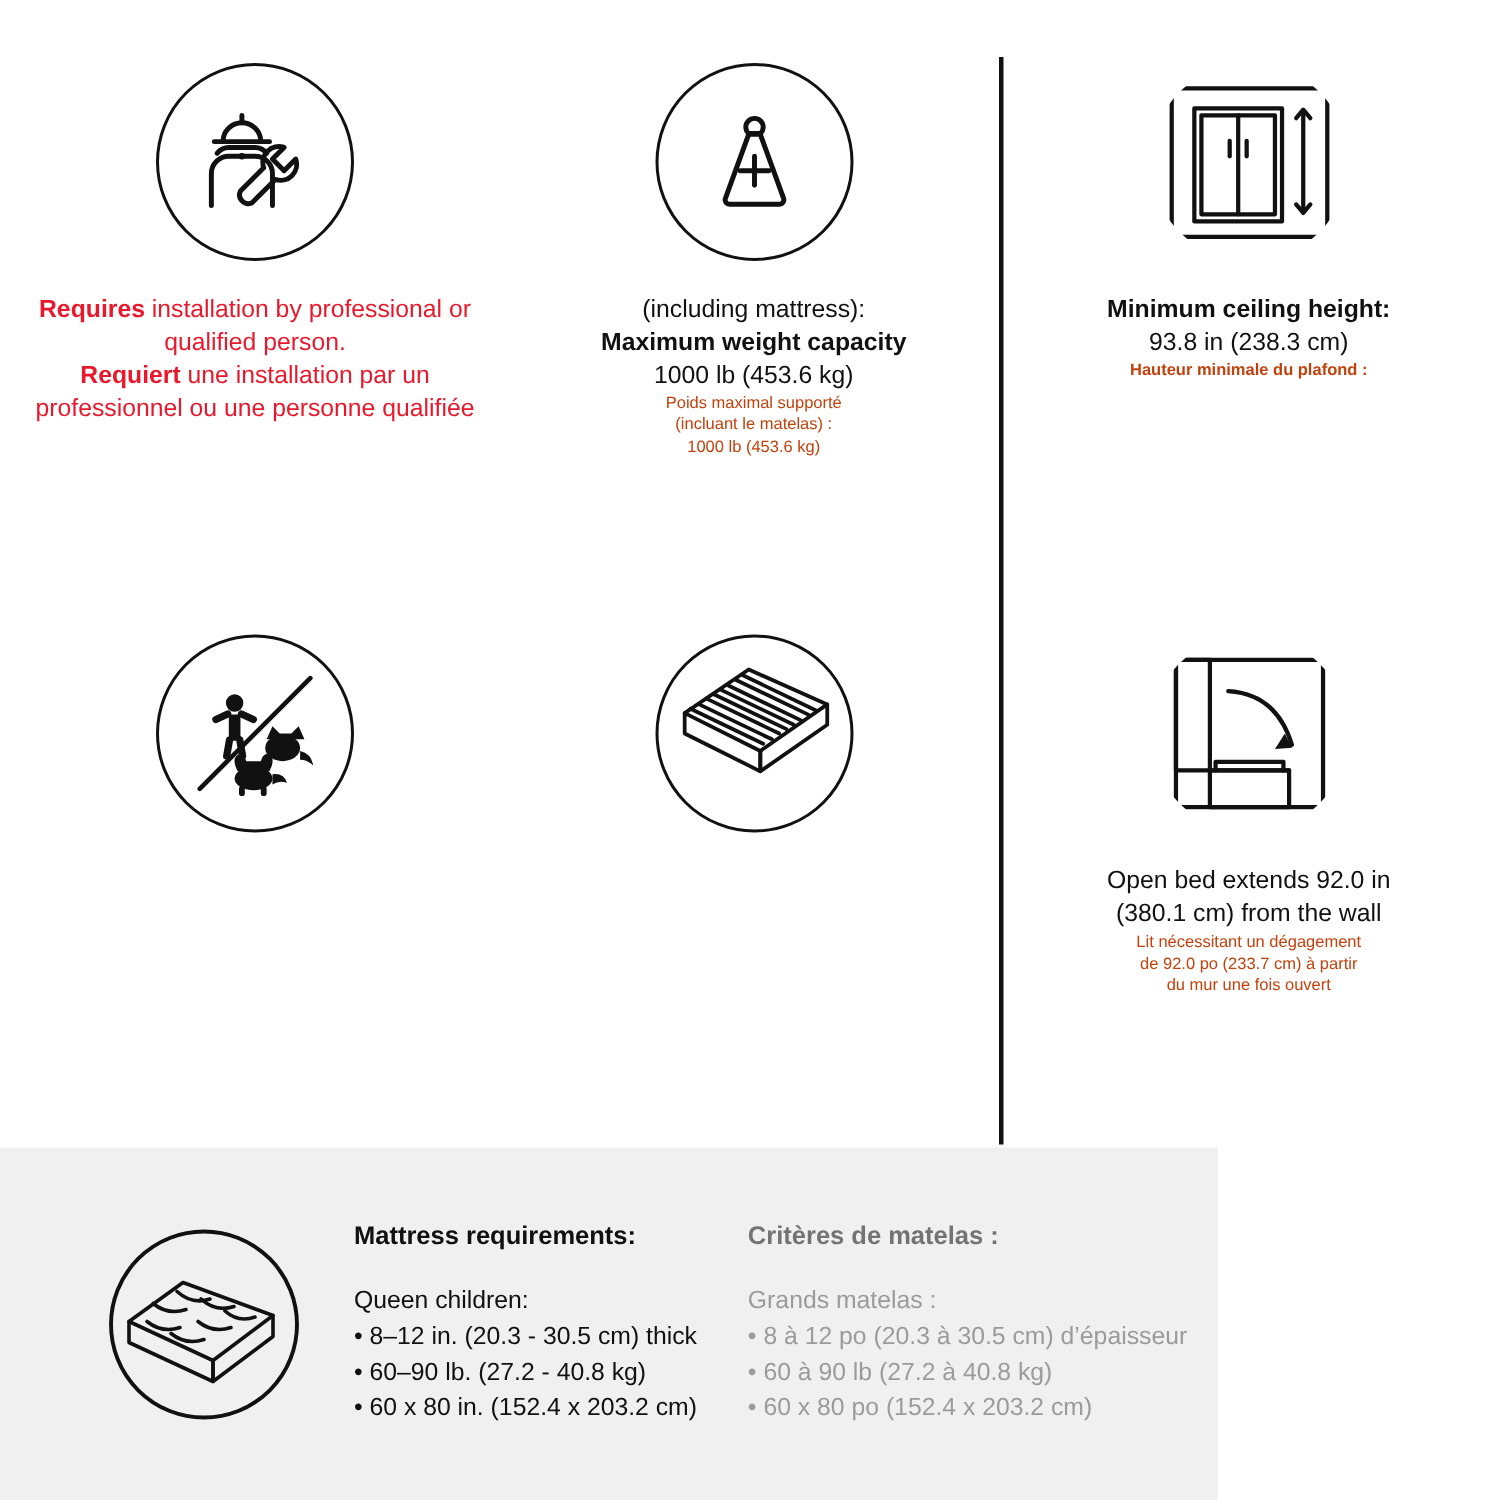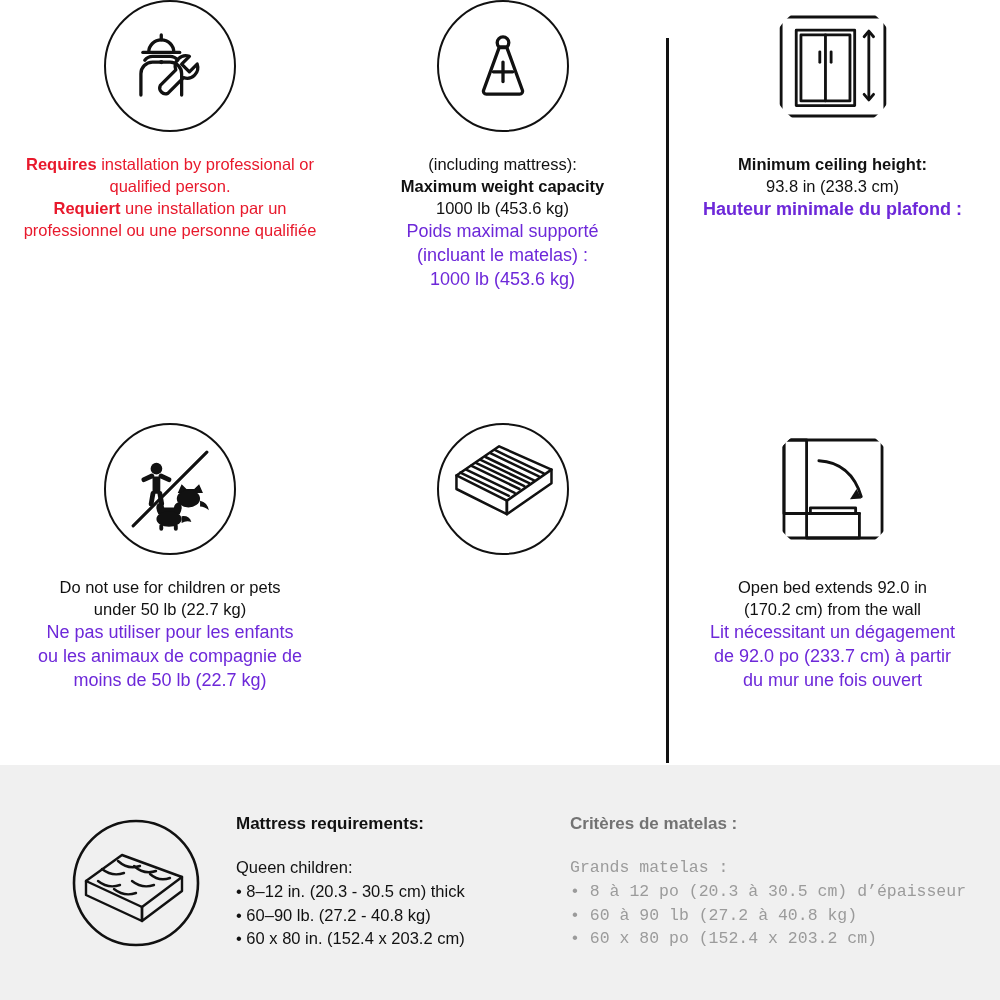--- a/index.html
+++ b/index.html
@@ -27,20 +27,21 @@
     width: 1000px;
     height: 765px;
     display: grid;
     grid-template-columns: 340px 325px 335px;
     grid-template-rows: 385px 380px;
   }
   .cell {
     display: flex;
     flex-direction: column;
     align-items: center;
+    padding-top: 42px;
   }
   .cell.row2 { padding-top: 38px; }
 
   .icon-wrap {
     width: 132px;
     height: 132px;
     border: 2.5px solid #111111;
     border-radius: 50%;
     display: flex;
     align-items: center;
@@ -55,43 +56,43 @@
     width: 100%;
     padding: 0 16px;
     text-align: center;
     line-height: 1.33;
   }
   .cap-en {
     font-size: 16.5px;
     color: #111111;
   }
   .cap-fr {
-    font-size: 18px;
-    color: #6d28d9;
+    font-size: 11px;
+    color: #c2410c;
   }
   .bold { font-weight: bold; }
   .red { color: #e8192c; }
   .red-bold { color: #e8192c; font-weight: bold; }
 
   
   .v-divider {
     position: absolute;
     left: 666px;
     top: 38px;
     width: 3px;
     height: 725px;
     background: #111111;
   }
 
   
   .bottom {
     position: absolute;
     left: 0;
     top: 765px;
-    width: 1000px;
+    width: 812px;
     height: 235px;
     background: #f0f0f0;
     display: flex;
     align-items: center;
   }
   .bottom-icon {
     width: 128px;
     height: 128px;
     margin-left: 72px;
     flex: 0 0 auto;
@@ -106,21 +107,21 @@
     font-size: 17px;
     color: #111111;
     margin-bottom: 22px;
   }
   .bot-title.grey { color: #737373; }
   .bot-line {
     font-size: 16.5px;
     color: #111111;
     line-height: 1.45;
   }
-  .bot-line.grey { color: #9b9b9b; font-family: Liberation Mono, monospace; }
+  .bot-line.grey { color: #9b9b9b; }
 </style>
 </head>
 <body>
 
 <div id="page">
 
   <div class="v-divider"></div>
 
   <div class="grid">
 
@@ -212,27 +213,20 @@
             <path d="M97 78 q8 2 9 10 q-4 -4 -9 -4 z"></path>
           </g>
           <g fill="#111">
             <path d="M54 92 q-5 -10 2 -12 q3 1 4 5 h10 q1 -4 4 -5 q7 2 2 12 z"></path>
             <ellipse cx="65" cy="97" rx="13" ry="8"></ellipse>
             <path d="M78 94 q8 -1 10 6 q-5 -2 -10 1 z"></path>
             <rect x="55" y="102" width="4" height="7" rx="2"></rect>
             <rect x="70" y="102" width="4" height="7" rx="2"></rect>
           </g>
         </svg>
-      </div>
-      <div class="caption">
-        <div class="cap-en">Do not use for children or pets</div>
-        <div class="cap-en">under 50 lb (22.7 kg)</div>
-        <div class="cap-fr">Ne pas utiliser pour les enfants</div>
-        <div class="cap-fr">ou les animaux de compagnie de</div>
-        <div class="cap-fr">moins de 50 lb (22.7 kg)</div>
       </div>
     </div>
 
     <div class="cell row2">
       <div class="icon-wrap">
         <svg width="132" height="132" viewBox="0 0 132 132">
           <g fill="none" stroke="#111" stroke-width="2.6" stroke-linecap="round" stroke-linejoin="round">
             <path d="M18 52 L62 22 L116 46 L70 78 Z"></path>
             <path d="M18 52 L18 66 L70 92 L70 78"></path>
             <path d="M70 78 L70 92 L116 60 L116 46"></path>
@@ -258,21 +252,21 @@
             <path d="M42 96 h56 v26 h-56 z"></path>
             <path d="M42 96 h56"></path>
             <path d="M46 96 v-6 h48 v6"></path>
             <path d="M55 40 q34 2 45 38"></path>
             <path d="M95 70 l5 10 l-12 1 z" fill="#111" stroke="none"></path>
           </g>
         </svg>
       </div>
       <div class="caption">
         <div class="cap-en">Open bed extends 92.0 in</div>
-        <div class="cap-en">(170.2 cm) from the wall</div>
+        <div class="cap-en">(380.1 cm) from the wall</div>
         <div class="cap-fr">Lit nécessitant un dégagement</div>
         <div class="cap-fr">de 92.0 po (233.7 cm) à partir</div>
         <div class="cap-fr">du mur une fois ouvert</div>
       </div>
     </div>
 
   </div>
 
   <div class="bottom">
     <div class="bottom-icon">

